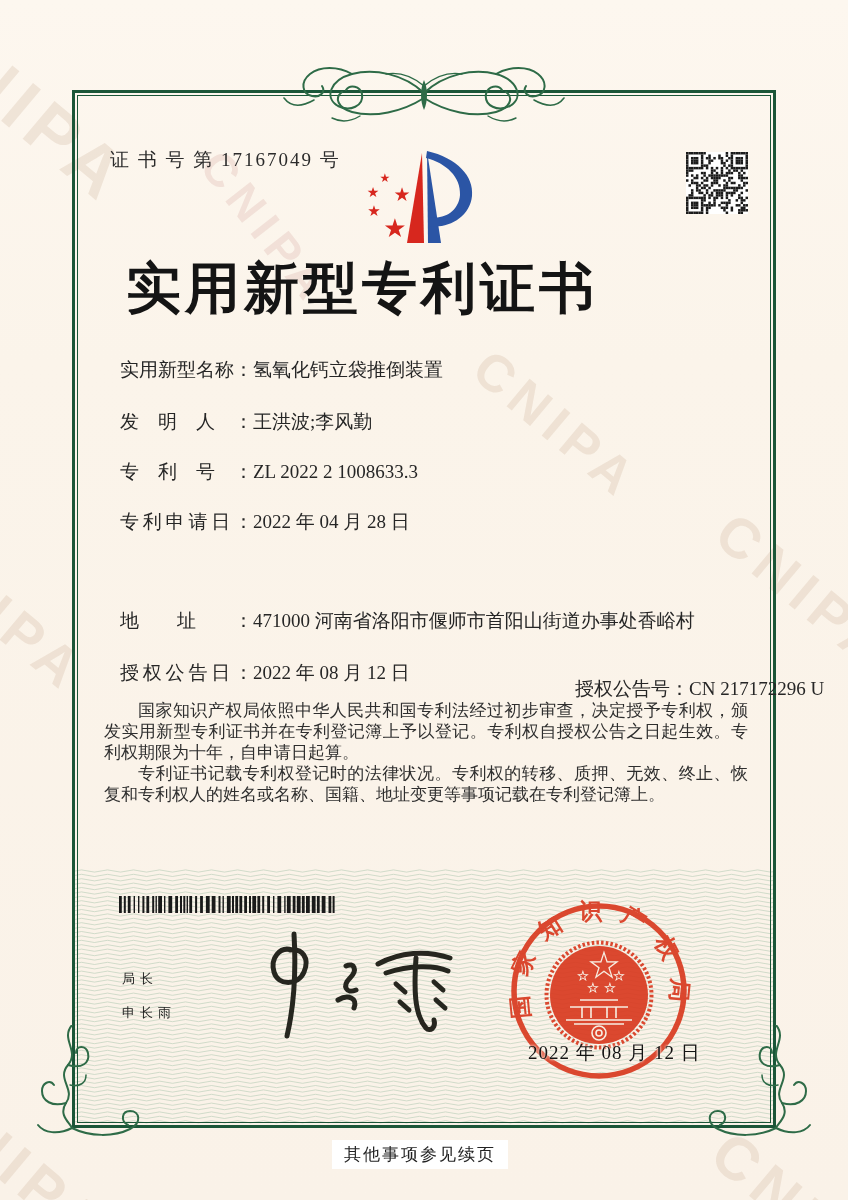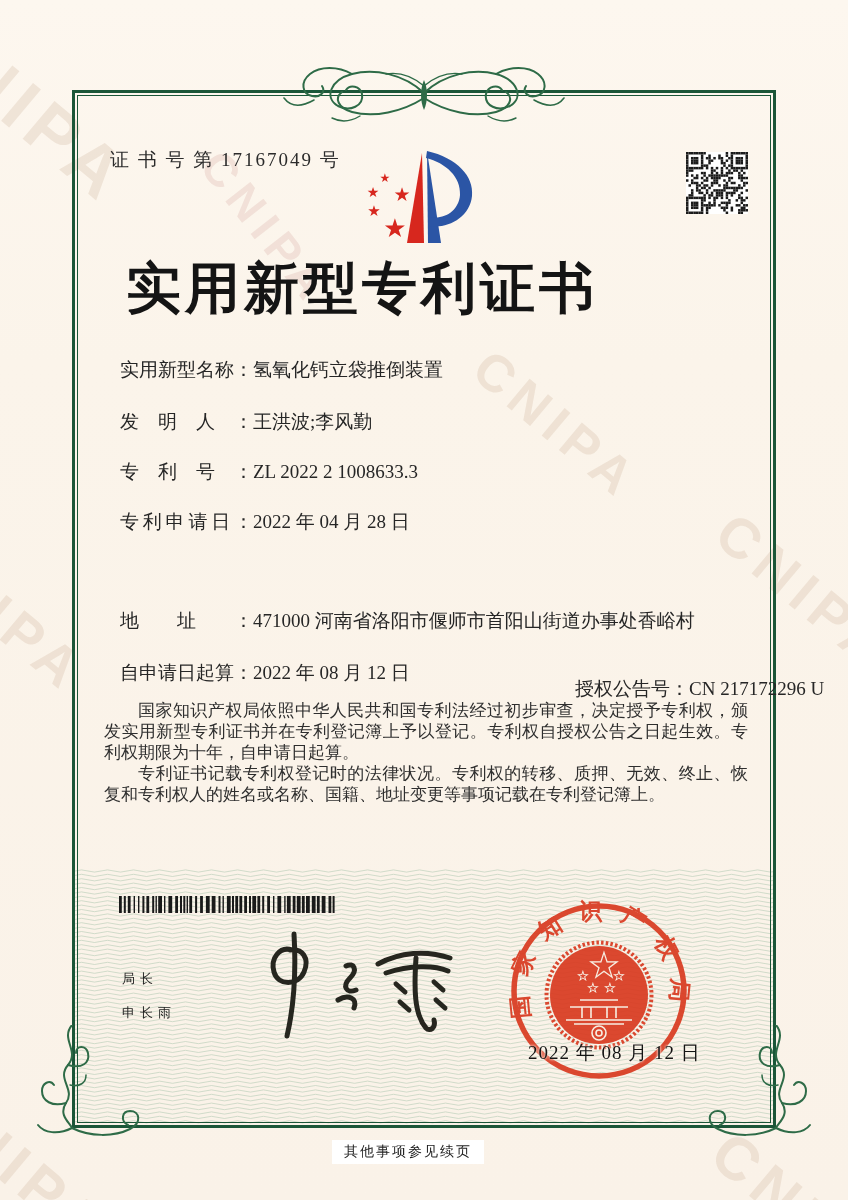--- a/index.html
+++ b/index.html
@@ -28,21 +28,21 @@
   .frow{left:120px; font-size:19px; line-height:23px; white-space:nowrap;}
   .flabel{display:inline-block; width:133px; text-align:justify; text-align-last:justify; vertical-align:top;}
   .fvalue{}
   .grant2{position:absolute; left:455px; top:16px;}
   .paras{left:104px; top:700px; width:644px; font-size:17px; line-height:21px; text-align:justify; color:#2e2e2e;}
   .paras p{margin:0; text-indent:2em;}
   .signer{left:122px; font-family:"Liberation Sans", sans-serif; font-size:13px; letter-spacing:5px; color:#1c1c1c; z-index:5;}
   .sealdate{left:528px; top:1040px; font-size:19px; letter-spacing:1px; color:#141414; z-index:7;
             text-shadow:0 0 3px #fbf4ea,0 0 3px #fbf4ea;}
   .pagefoot{left:72px; top:1094px; width:704px; text-align:center; font-size:17px; letter-spacing:2px; color:#333; z-index:5;}
-  .note{left:332px; top:1140px; background:#ffffff; padding:3px 12px; font-size:14px; letter-spacing:2px; color:#222; z-index:5;}
+  .note{left:332px; top:1140px; background:#ffffff; padding:3px 12px; font-size:17px; letter-spacing:2px; color:#222; z-index:5;}
   svg{display:block;}
 </style>
 </head>
 <body>
 
 <div class="page">
 
   <div class="wm" style="left:-52px;top:-10px;font-size:72px;transform:rotate(40deg);">CNIPA</div>
   <div class="wm" style="left:232px;top:140px;font-size:46px;transform:rotate(52deg);color:rgba(214,168,158,0.26);">CNIPA</div>
   <div class="wm" style="left:500px;top:338px;font-size:52px;transform:rotate(40deg);">CNIPA</div>
@@ -432,21 +432,21 @@
   <div class="abs content frow" style="top:460px;">
     <span class="flabel">专利号：</span><span class="fvalue">ZL 2022 2 1008633.3</span>
   </div>
   <div class="abs content frow" style="top:510px;">
     <span class="flabel">专利申请日：</span><span class="fvalue">2022 年 04 月 28 日</span>
   </div>
   <div class="abs content frow" style="top:609px;">
     <span class="flabel">地址：</span><span class="fvalue">471000 河南省洛阳市偃师市首阳山街道办事处香峪村</span>
   </div>
   <div class="abs content frow" style="top:661px;width:660px;">
-    <span class="flabel">自申请日起算：</span><span class="fvalue">2022 年 08 月 12 日</span>
+    <span class="flabel">授权公告日：</span><span class="fvalue">2022 年 08 月 12 日</span>
     <span class="grant2">
       <span>授权公告号：</span><span>CN 217172296 U</span>
     </span>
   </div>
 
   <div class="abs content paras">
     <p>国家知识产权局依照中华人民共和国专利法经过初步审查，决定授予专利权，颁发实用新型专利证书并在专利登记簿上予以登记。专利权自授权公告之日起生效。专利权期限为十年，自申请日起算。</p>
     <p>专利证书记载专利权登记时的法律状况。专利权的转移、质押、无效、终止、恢复和专利权人的姓名或名称、国籍、地址变更等事项记载在专利登记簿上。</p>
   </div>
 

